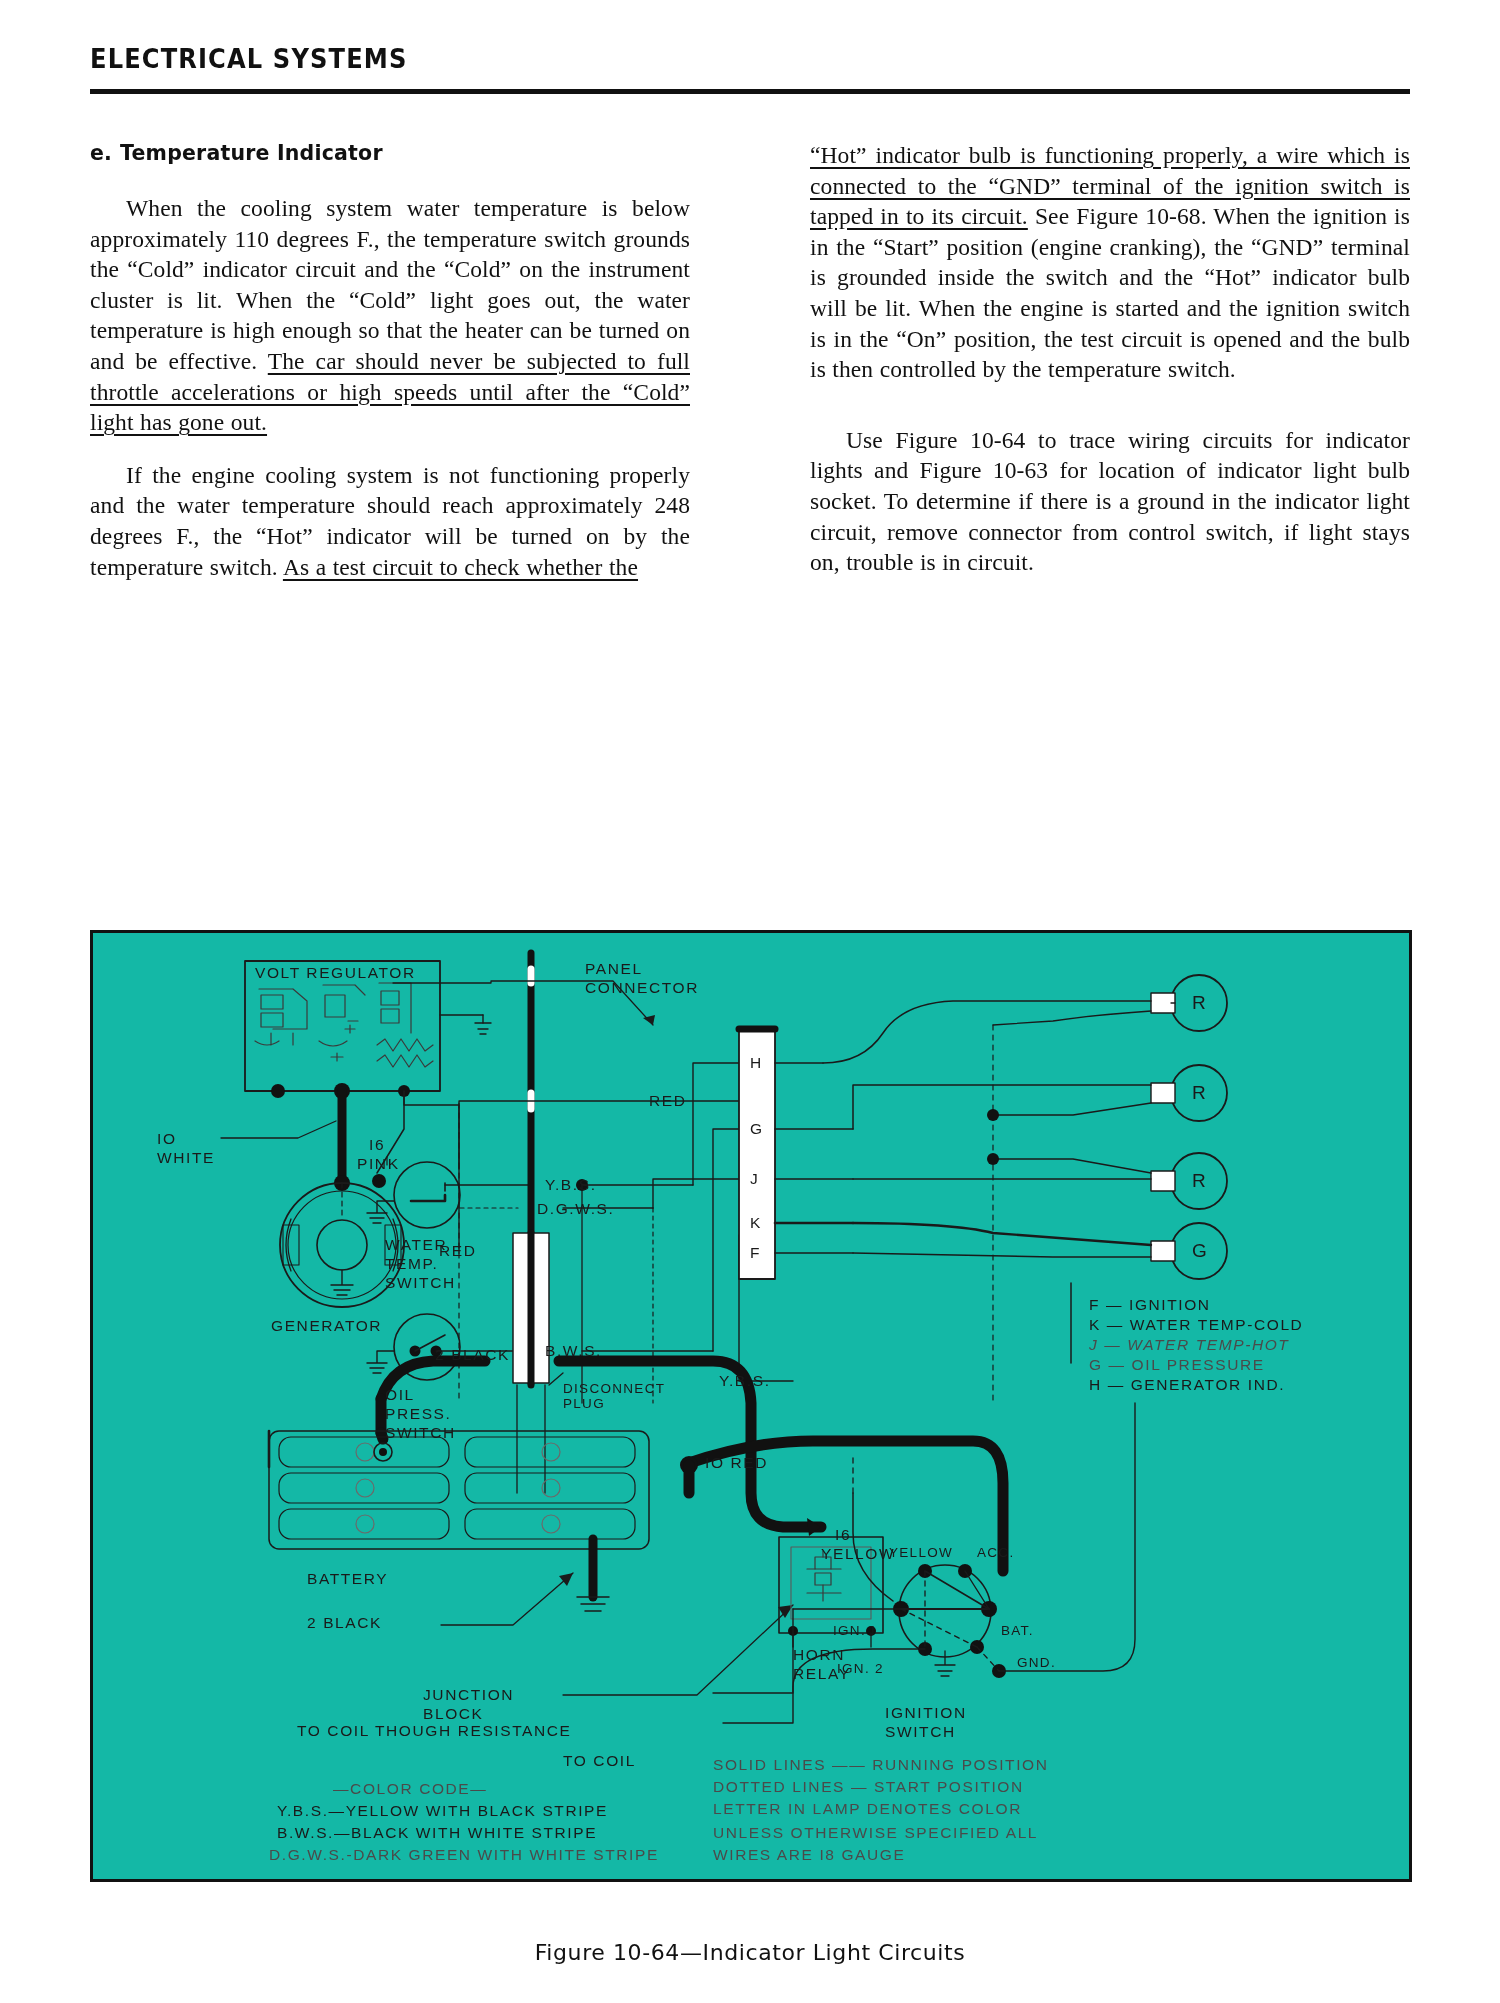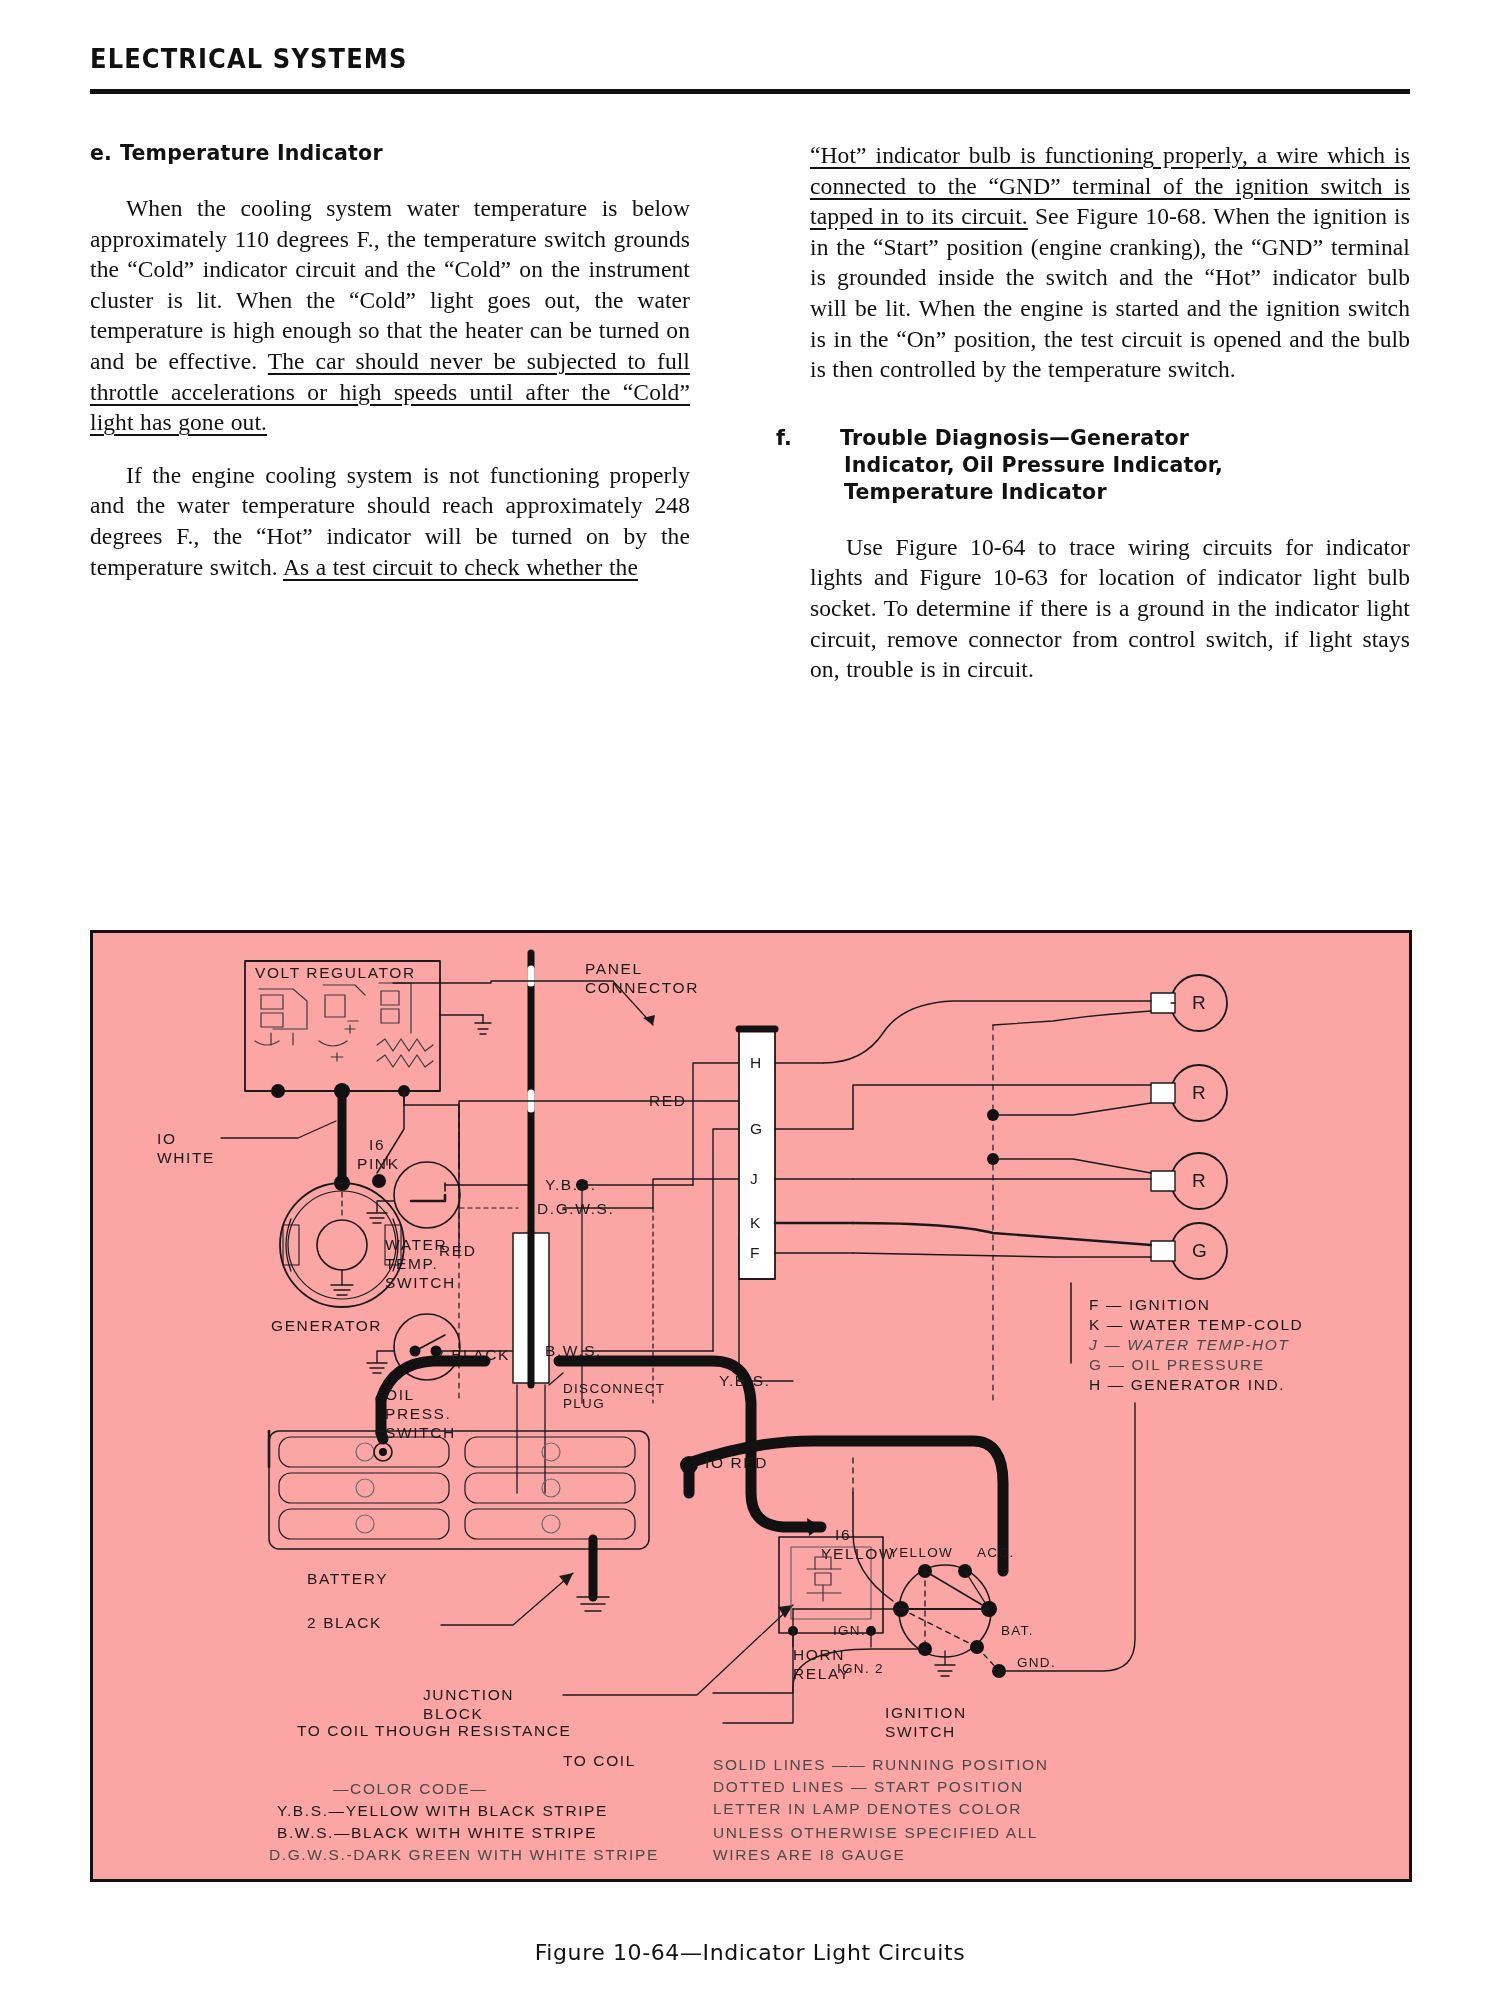--- a/index.html
+++ b/index.html
@@ -64,21 +64,21 @@
   .u{
     text-decoration:underline;
     text-decoration-thickness:1.5px;
     text-underline-offset:4px;
   }
   .spacer-sm{height:18px;}
 
   
   .figbox{
     position:absolute;left:90px;top:930px;width:1322px;height:952px;
-    border:3px solid #111;box-sizing:border-box;background:#fca5a5;
+    border:3px solid #111;box-sizing:border-box;background:#14b8a6;
   }
   .figcap{
     position:absolute;left:0;right:0;top:1940px;text-align:center;
     font-family:"DejaVu Sans", sans-serif;font-weight:500;
     font-size:22px;letter-spacing:.6px;
   }
 
   
   .diagram{position:absolute;inset:0;}
   .diagram svg{display:block;width:100%;height:100%;}
@@ -110,25 +110,20 @@
       <h3 class="sub">
         <span class="lead">e.</span><span>Temperature Indicator</span>
       </h3>
       <p class="body"><span>When the cooling system water temperature is below approximately 110 degrees F., the temperature switch grounds the “Cold” indicator circuit and the “Cold” on the instrument cluster is lit. When the “Cold” light goes out, the water temperature is high enough so that the heater can be turned on and be effective. </span><span class="u">The car should never be subjected to full throttle accelerations or high speeds until after the “Cold” light has gone out.</span></p>
       <p class="body"><span>If the engine cooling system is not functioning properly and the water temperature should reach approximately 248 degrees F., the “Hot” indicator will be turned on by the temperature switch. </span><span class="u">As a test circuit to check whether the</span></p>
     </div>
 
     <div class="col col-right">
       <p class="body" style="text-indent:0"><span class="u">“Hot” indicator bulb is functioning properly, a wire which is connected to the “GND” terminal of the ignition switch is tapped in to its circuit.</span><span> See Figure 10-68. When the ignition is in the “Start” position (engine cranking), the “GND” terminal is grounded inside the switch and the “Hot” indicator bulb will be lit. When the engine is started and the ignition switch is in the “On” position, the test circuit is opened and the bulb is then controlled by the temperature switch.</span></p>
       <div class="spacer-sm"></div>
-      <h3 class="sub indent">
-        <span class="lead">f.</span><span>Trouble Diagnosis—Generator</span><br>
-        <span>Indicator, Oil Pressure Indicator,</span><br>
-        <span>Temperature Indicator</span>
-      </h3>
       <p class="body">Use Figure 10-64 to trace wiring circuits for indicator lights and Figure 10-63 for location of indicator light bulb socket. To determine if there is a ground in the indicator light circuit, remove connector from control switch, if light stays on, trouble is in circuit.</p>
     </div>
 
   </div>
 
   <div class="figbox">
     <div class="diagram">
 
       <svg viewBox="0 0 1316 946" preserveAspectRatio="none">
         <g fill="none" stroke="#1a1a1a" stroke-width="1.6" stroke-linecap="round" stroke-linejoin="round">

